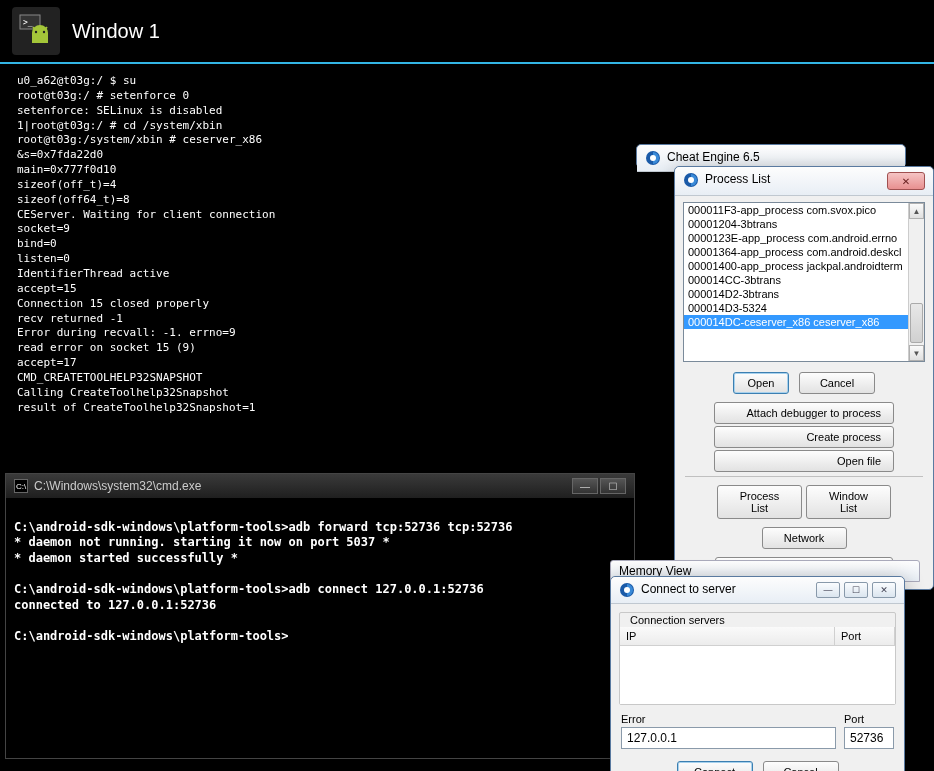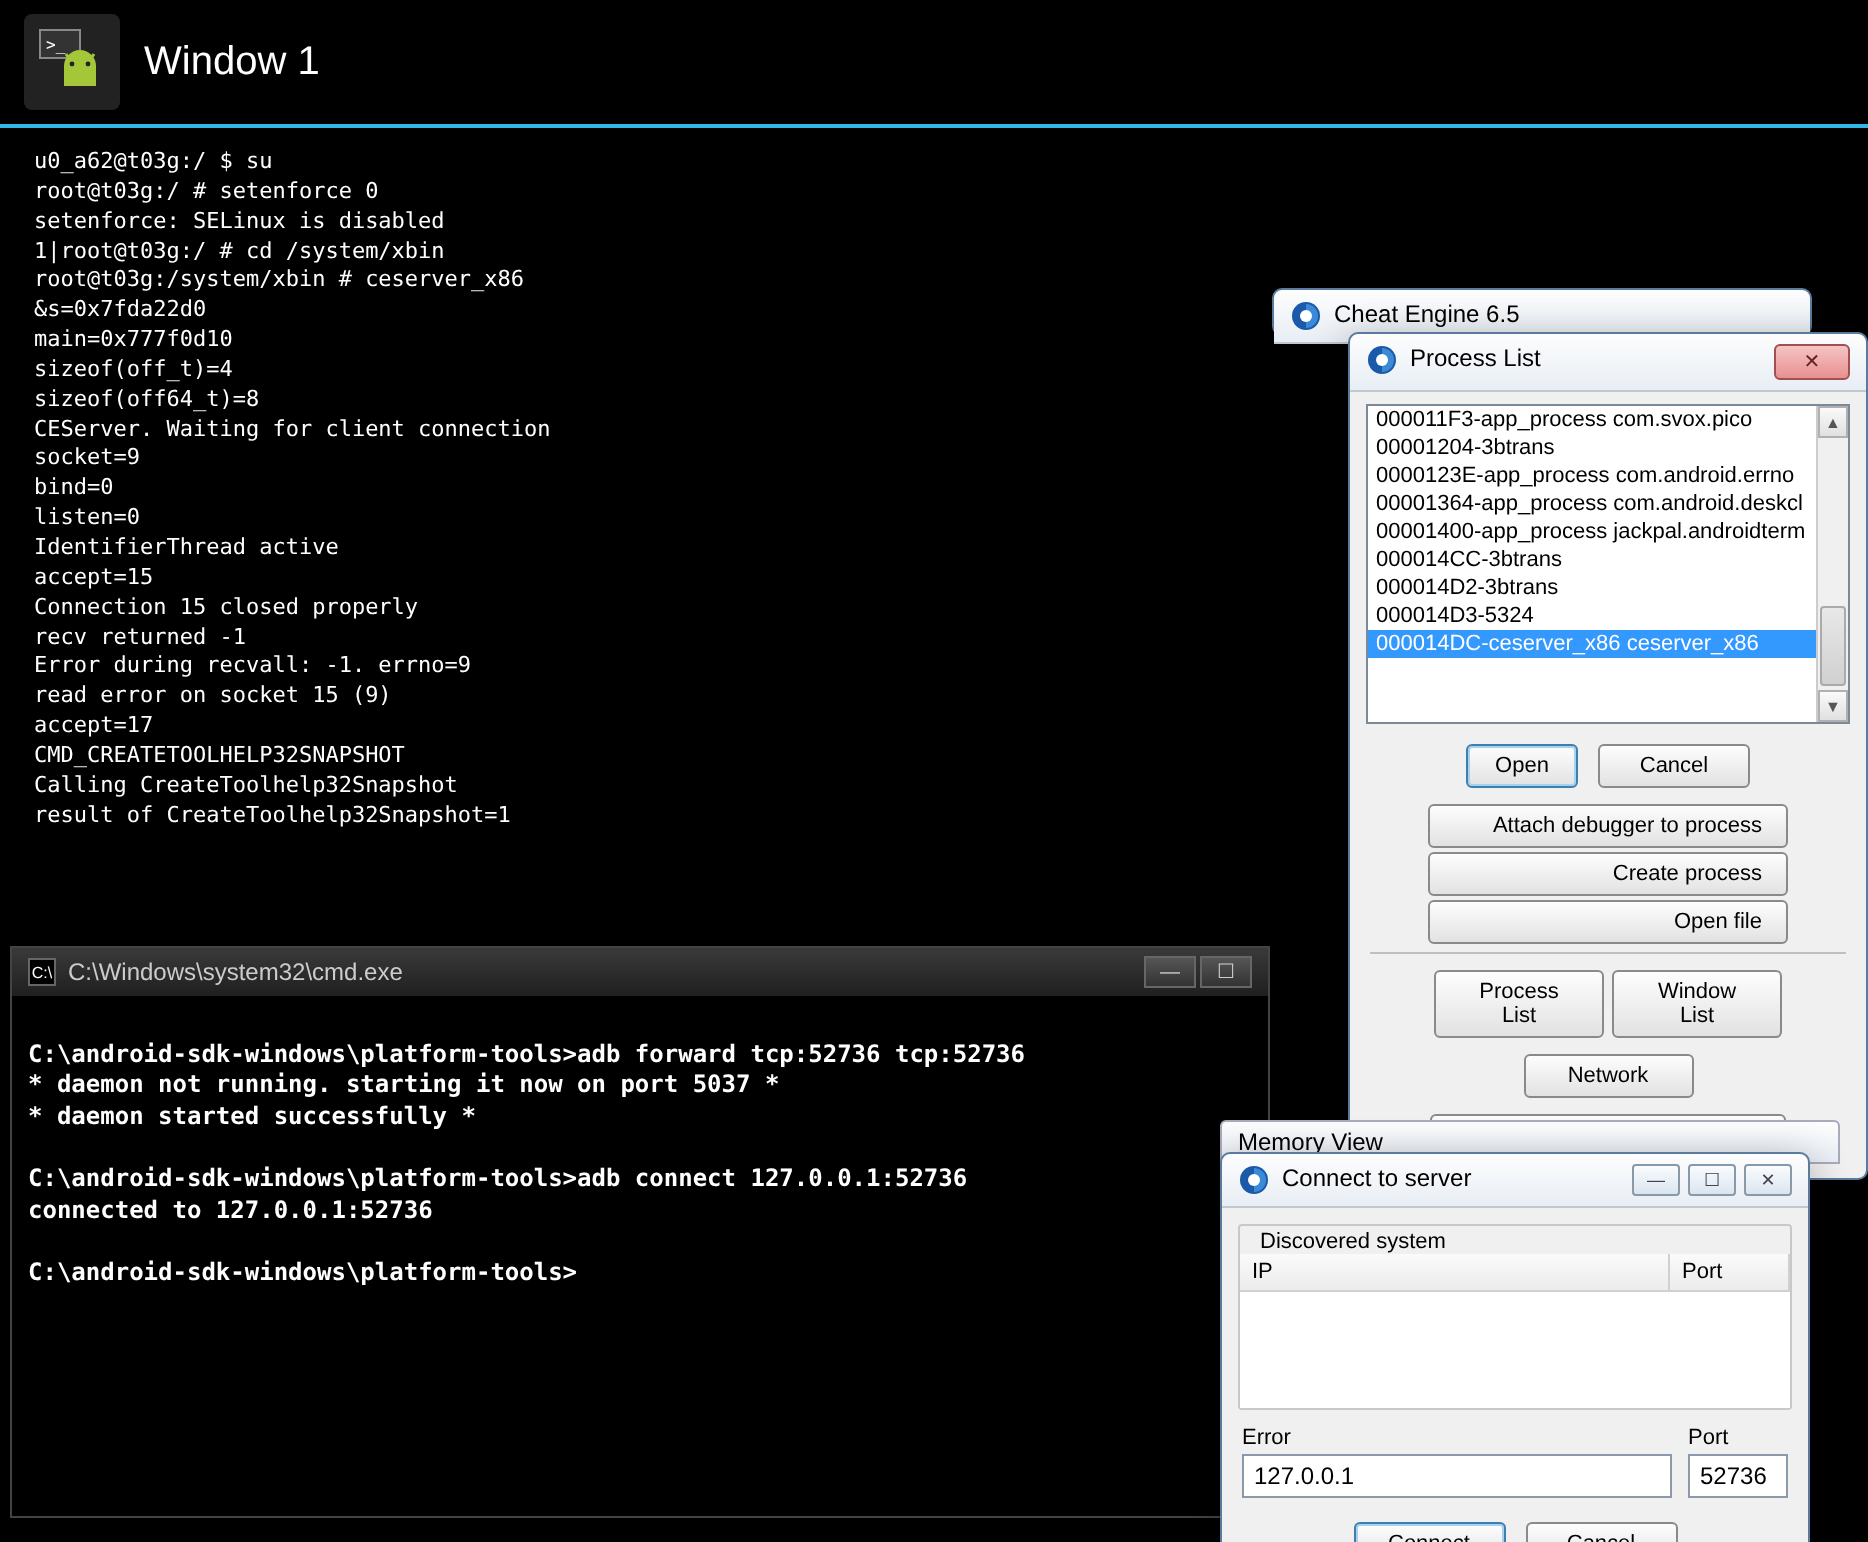--- a/index.html
+++ b/index.html
@@ -209,21 +209,21 @@
         <circle cx="8" cy="8" r="3" fill="#fff"></circle>
       </svg>
     <span class="dlg-title">Connect to server</span>
     <div class="dlg-winbtns">
       <div class="dlg-winbtn">―</div>
       <div class="dlg-winbtn">☐</div>
       <div class="dlg-winbtn">✕</div>
     </div>
   </div>
   <div class="group">
-    <span class="group-title">Discovered system</span>
+    <span class="group-title">Connection servers</span>
     <div class="group-header">
       <div class="gh-ip">IP</div>
       <div class="gh-port">Port</div>
     </div>
     <div class="group-body"></div>
   </div>
   <div class="conn-fields">
     <div class="field host-field">
       <label>Error</label>
       <input type="text" value="127.0.0.1" style="">

